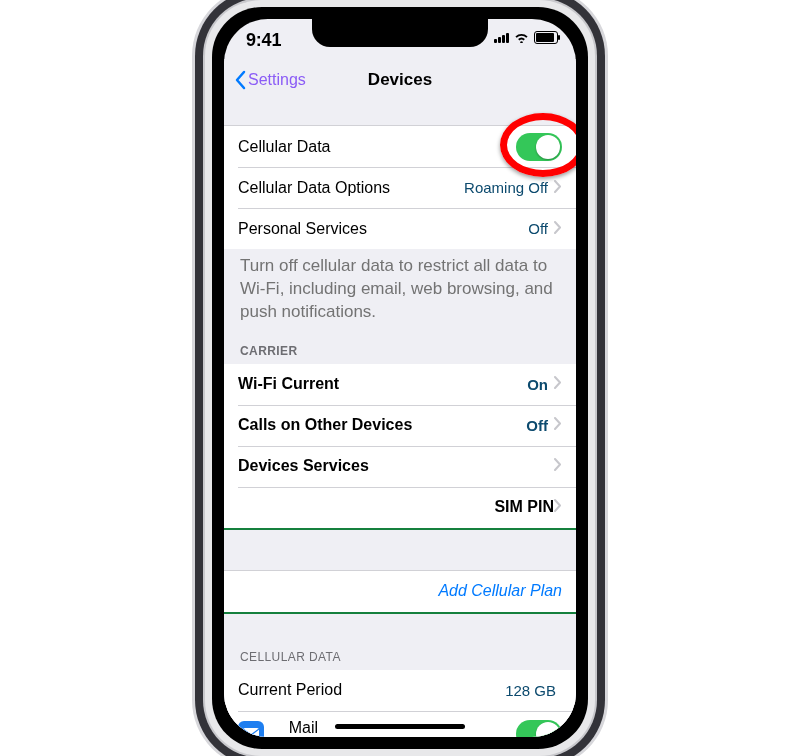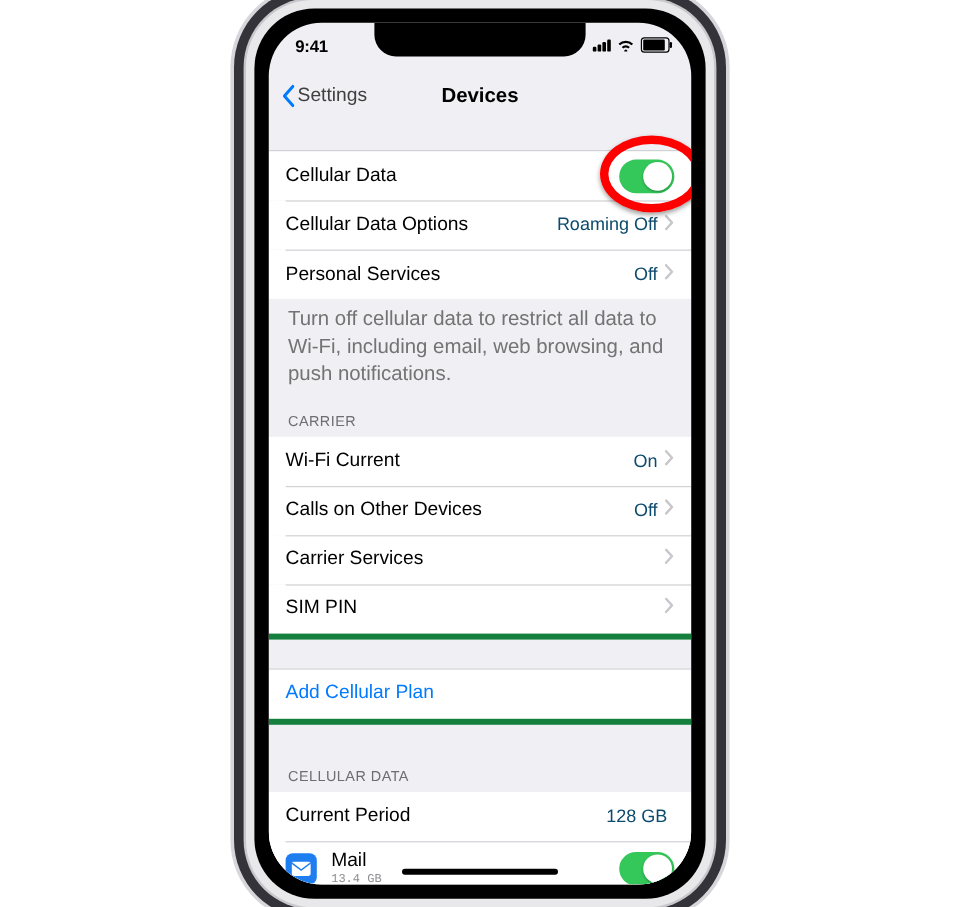--- a/index.html
+++ b/index.html
@@ -62,21 +62,21 @@
 
   
   .statusbar {
     height: 40px;
     position: relative;
     z-index: 5;
   }
   .sb-time {
     position: absolute;
     left: 22px; top: 11px;
-    font-size: 14px;
+    font-size: 18px;
     font-weight: 600;
     letter-spacing: -0.2px;
   }
   .sb-icons {
     position: absolute;
     right: 18px; top: 12px;
     display: flex;
     align-items: center;
     gap: 5px;
   }
@@ -108,21 +108,21 @@
     height: 42px;
     display: flex;
     align-items: center;
     padding: 0 10px;
     background: #efeff4;
     position: relative;
   }
   .nav-back {
     display: flex;
     align-items: center;
-    color: #404040;
+    color: #8b5cf6;
     font-size: 16px;
   }
   .nav-back svg { margin-right: 2px; }
   .nav-title {
     position: absolute;
     left: 0; right: 0;
     text-align: center;
     font-size: 17px;
     font-weight: 600;
     pointer-events: none;
@@ -159,21 +159,21 @@
     font-size: 16px;
   }
   .cell + .cell::before {
     content: "";
     position: absolute;
     left: 14px; right: 0; top: 0;
     height: 1px;
     background: #d1d1d6;
   }
   .group .cell:first-of-type { border-top: 1px solid #d1d1d6; }
-  .group .cell:last-of-type { border-bottom: 5px solid #15803d; }
+  .group .cell:last-of-type { border-bottom: 2px solid #15803d; text-align: right; }
   .solo .cell { border-top:1px solid #d1d1d6; border-bottom:1px solid #d1d1d6;}
   .cell-label { flex: 1; color:#000; }
   .cell-value { color: #0c4a6e; margin-right: 6px; font-size:15px; }
   .chev { color: #c7c7cc; }
   .cell-link { color: #007aff; }
   .cell-sub { font-size: 10px; color: #8e8e93; margin-top:1px;font-family:Liberation Mono, monospace; }
   .cell-stack { display:flex; flex-direction: column; }
 
   .app-icon {
     width: 26px; height: 26px;
@@ -206,23 +206,23 @@
     top: 94px;
     width: 72px; height: 50px;
     border: 7px solid #ff0000;
     border-radius: 50%;
     z-index: 20;
     pointer-events: none;
     box-shadow: 0 2px 4px rgba(0,0,0,0.4);
   }
 
   
-  .group.tight { margin-top: 20px; }
+  .group.tight { margin-top: 20px; font-weight: bold; }
   .group.usage { margin-top: 36px; }
-  .group.addplan { margin-top: 24px; }
+  .group.addplan { margin-top: 40px; font-style: italic; }
   .cell.tall { min-height: 46px; }
 </style>
 </head>
 <body>
 
 <div class="phone">
 
   <div class="phone-inner">
     <div class="screen">
       <div class="notch"></div>
@@ -301,21 +301,21 @@
           <div class="cell">
             <span class="cell-label">Calls on Other Devices</span>
             <span class="cell-value">Off</span>
             <span class="chev">
               <svg width="8" height="13" viewBox="0 0 8 13">
                   <path d="M1 1l5 5.5L1 12" stroke="#c7c7cc" stroke-width="2" fill="none" stroke-linecap="round" stroke-linejoin="round"></path>
                 </svg>
             </span>
           </div>
           <div class="cell">
-            <span class="cell-label">Carrier Services</span>
+            <span class="cell-label">Devices Services</span>
             <span class="chev">
               <svg width="8" height="13" viewBox="0 0 8 13">
                   <path d="M1 1l5 5.5L1 12" stroke="#c7c7cc" stroke-width="2" fill="none" stroke-linecap="round" stroke-linejoin="round"></path>
                 </svg>
             </span>
           </div>
           <div class="cell">
             <span class="cell-label">SIM PIN</span>
             <span class="chev">
               <svg width="8" height="13" viewBox="0 0 8 13">

